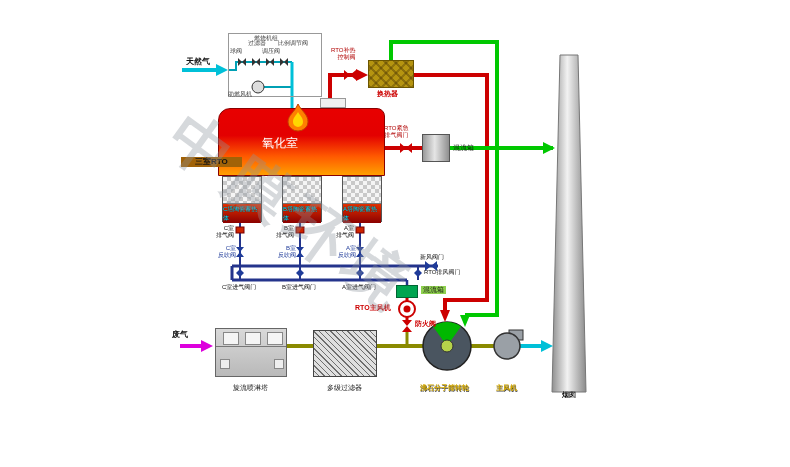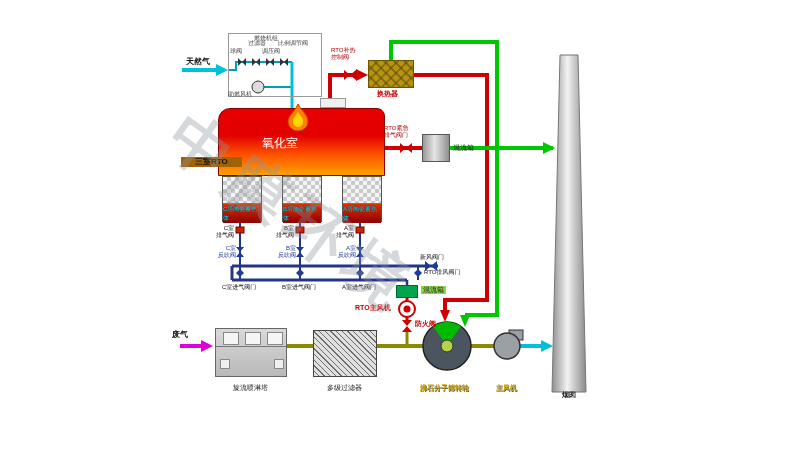--- a/index.html
+++ b/index.html
@@ -1,20 +1,20 @@
 <!DOCTYPE html>
 <html><head>
 <meta charset="utf-8">
 <style>
   html,body{margin:0;padding:0;background:#fff;}
   #stage{position:relative;width:790px;height:467px;background:#fff;overflow:hidden;
          font-family:"Liberation Sans","DejaVu Sans",sans-serif;}
   #pipes{position:absolute;left:0;top:0;z-index:1;}
   .eq{position:absolute;z-index:2;box-sizing:border-box;}
-  .lbl{position:absolute;z-index:3;color:#111;white-space:pre-line;line-height:1.2;}
+  .lbl{position:absolute;z-index:3;color:#111;white-space:pre-line;line-height:1.2;text-align:right;}
   .t6{font-size:6px;} .t7{font-size:7px;} .b8{font-size:8px;font-weight:bold;}
   .b7{font-size:7px;font-weight:bold;}
   .red6{font-size:6px;color:#b00000;} .red7{font-size:7px;color:#cc0000;font-weight:bold;}
   .blue6{font-size:6px;color:#1f3b99;}
   .gray6{font-size:6px;color:#444;}
   .hl{background:#a16207;padding:0 14px;font-size:8px;font-weight:bold;}
   .gold{font-size:7px;font-weight:bold;color:#d4a900;text-shadow:.5px .5px 0 #444;}
   .grn{background:#8fd14f;padding:0 2px;font-size:7px;}
   .ra{text-align:right;}
   

